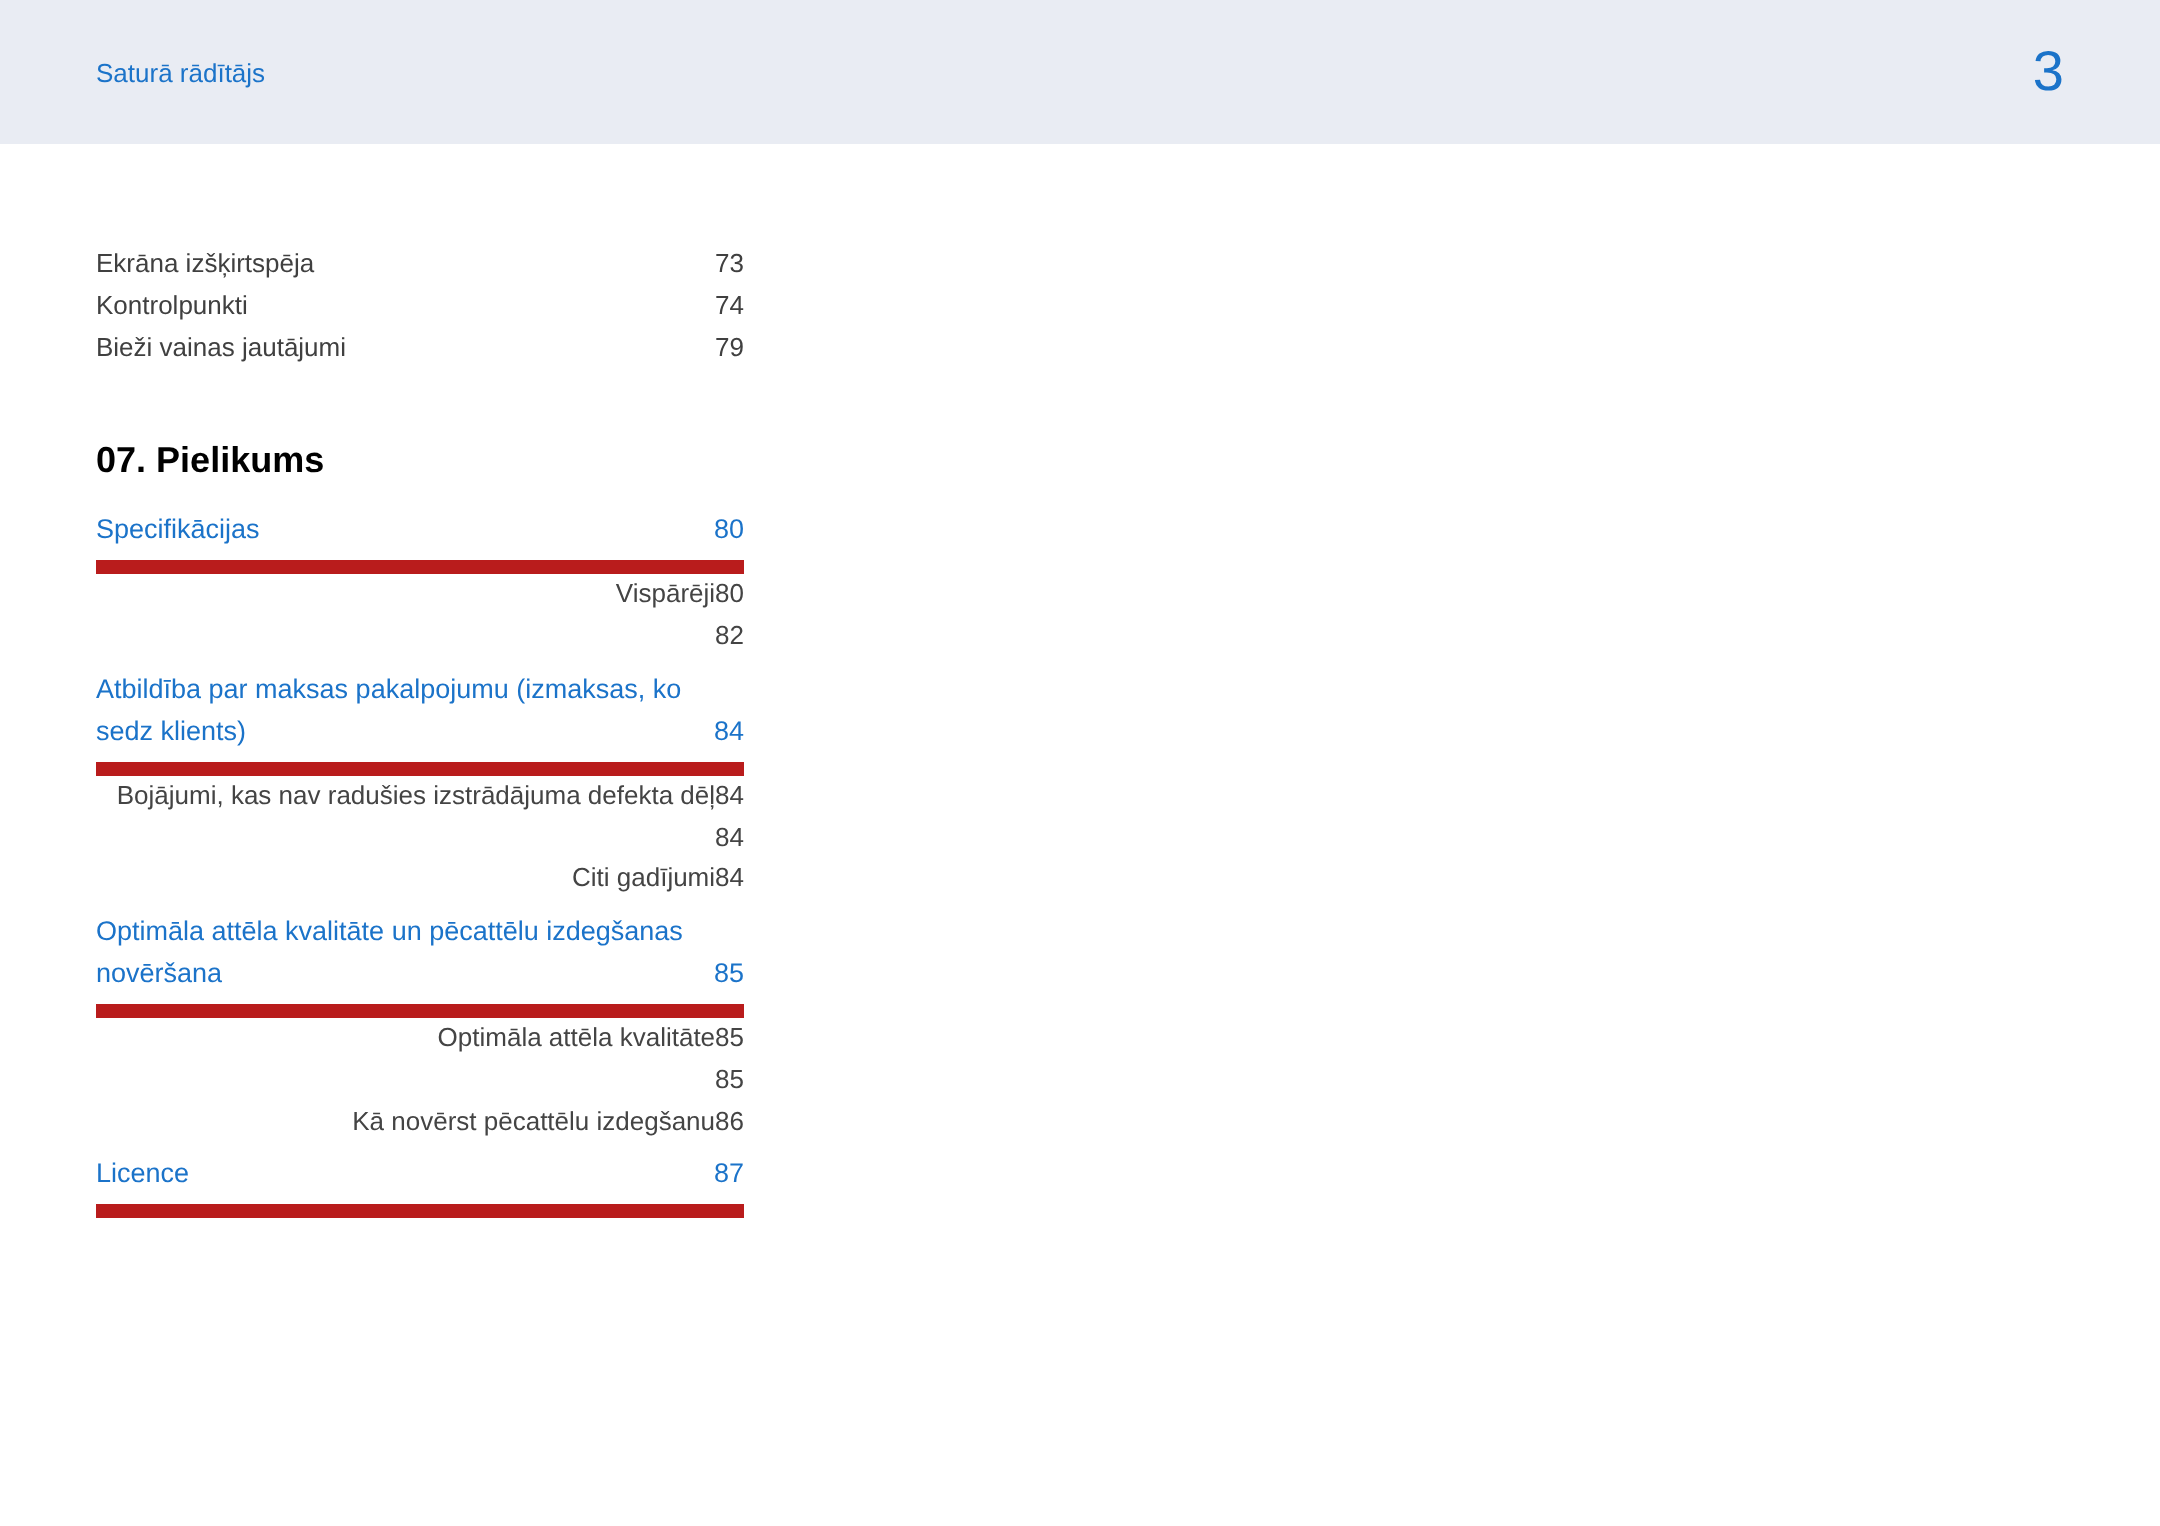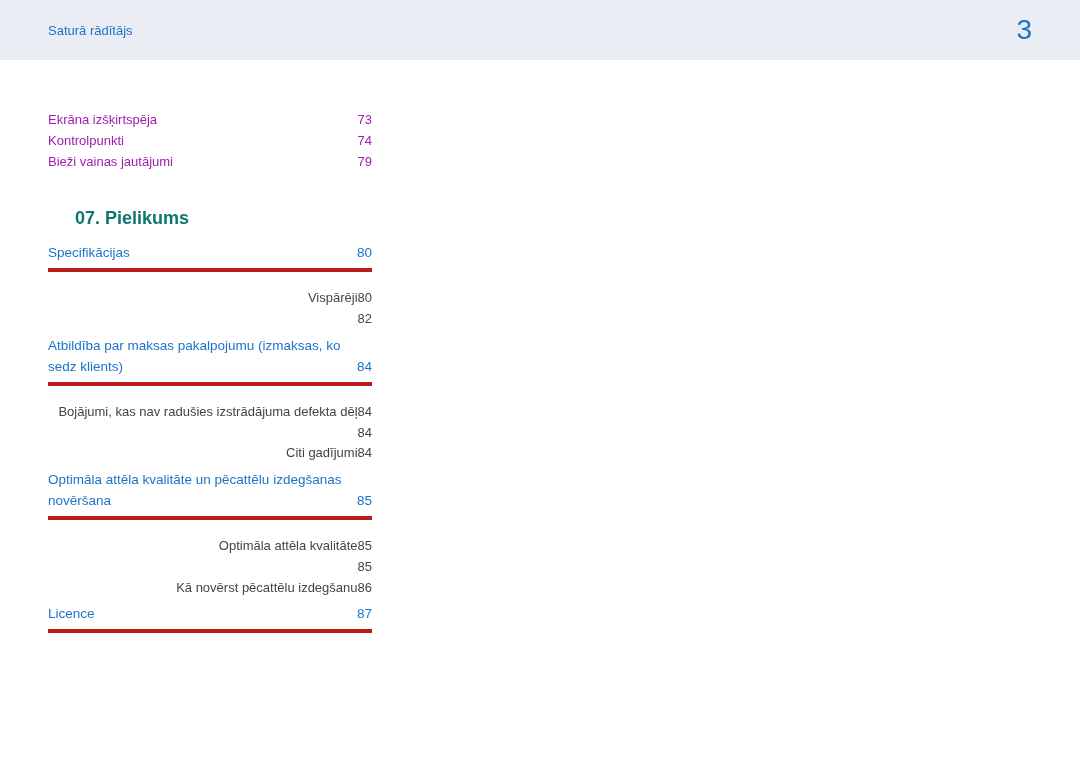--- a/index.html
+++ b/index.html
@@ -6,21 +6,21 @@
   body {
     width: 1080px;
     height: 763px;
     font-family: Arial, Helvetica, sans-serif;
     background: #ffffff;
     color: #333333;
     position: relative;
   }
   .header-bar {
     background: #e9ecf3;
-    height: 60px;
+    height: 72px;
     width: 100%;
     display: flex;
     align-items: center;
     justify-content: space-between;
     padding: 0 48px 0 48px;
   }
   .header-link {
     color: #1b73c9;
     font-size: 13px;
     cursor: pointer;
@@ -32,40 +32,39 @@
   }
   .content {
     padding: 50px 48px 0 48px;
     width: 420px;
   }
   .toc-row {
     display: flex;
     justify-content: space-between;
     line-height: 1.6;
     font-size: 13px;
-    color: #a21caf;
+    color: #404040;
   }
   .section-heading {
-    color: #0f766e;
+    color: #000000;
     font-size: 18px;
     font-weight: 600;
     margin-top: 36px;
     margin-bottom: 14px;
-    margin-left: 27px;
   }
   .section-row {
     display: flex;
     justify-content: space-between;
     align-items: flex-end;
     line-height: 1.55;
     font-size: 13.5px;
     color: #1b73c9;
-    border-bottom: 4px solid #b91c1c;
+    border-bottom: 7px solid #b91c1c;
     padding-bottom: 4px;
-    margin-bottom: 16px;
+    margin-bottom: 0;
     cursor: pointer;
   }
   .section-row .label { flex: 1; padding-right: 8px; }
   .section-row .page { flex-shrink: 0; }
   .sub-row {
     display: flex;
     justify-content: flex-end;
     line-height: 1.6;
     font-size: 13px;
     color: #444;

